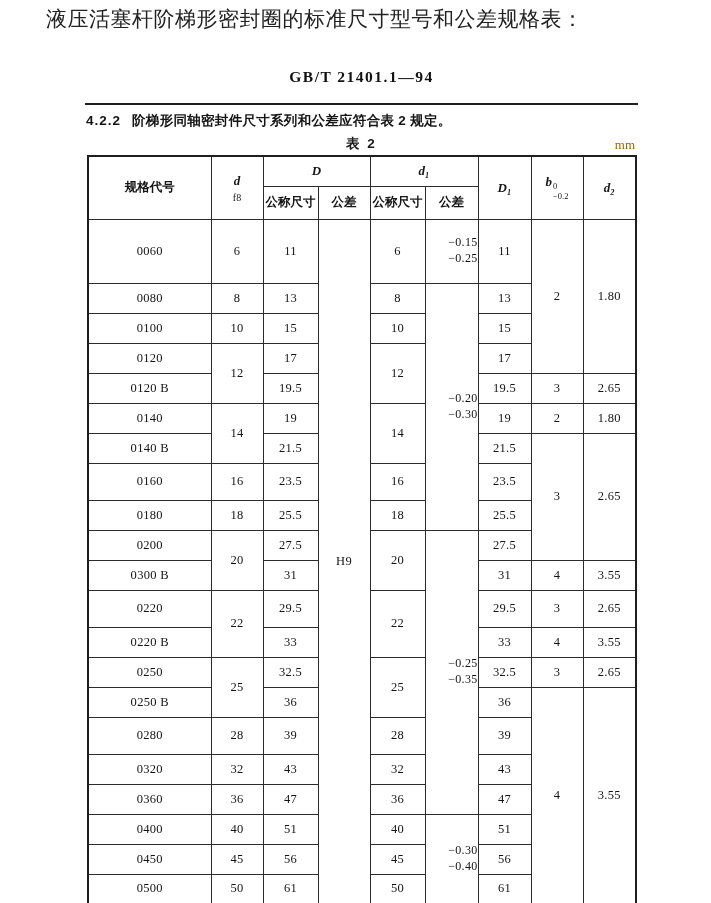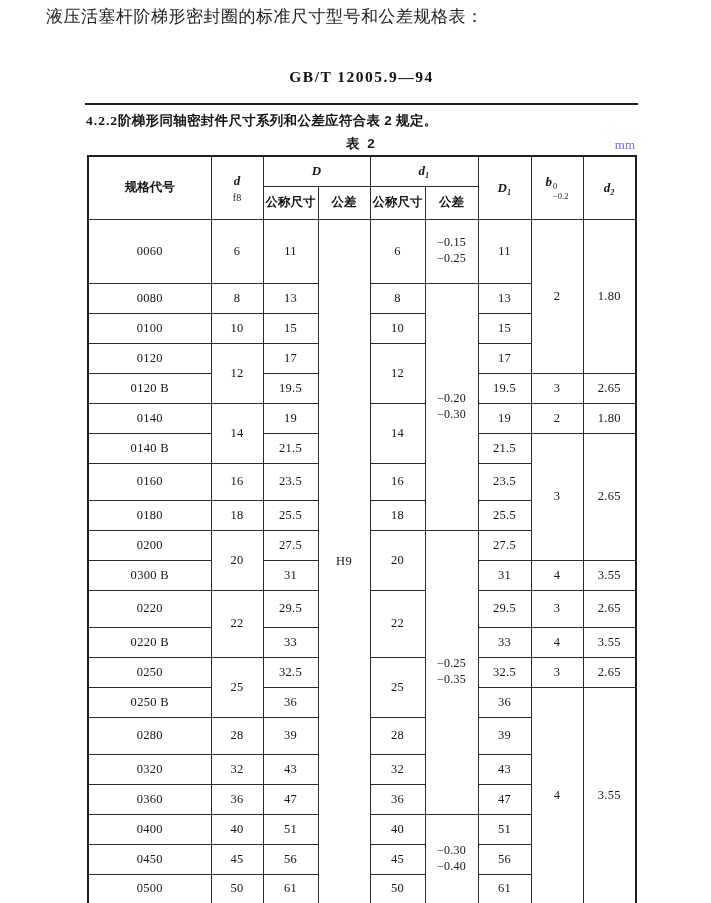--- a/index.html
+++ b/index.html
@@ -7,53 +7,53 @@
   body {
     width: 711px; height: 903px;
     background: #ffffff;
     position: relative;
     font-family: "Liberation Sans", sans-serif;
     color: #1a1a1a;
     -webkit-font-smoothing: antialiased;
   }
   .caption {
     position: absolute; left: 46px; top: 5px;
-    font-size: 17px; letter-spacing: 0.5px; color: #222;
+    font-size: 21px; letter-spacing: 0.5px; color: #222;
   }
   .docnum {
     position: absolute; left: 85px; top: 68px; width: 553px;
     text-align: center;
     font-family: "Liberation Serif", serif;
     font-weight: bold; font-size: 15.5px; letter-spacing: 1.5px;
     color: #111;
   }
   .rule {
     position: absolute; left: 85px; top: 103px;
     width: 553px; height: 2px; background: #1f1f1f;
   }
   .clause {
     position: absolute; left: 86px; top: 112px;
     font-size: 13.5px; font-weight: bold; color: #151515;
     letter-spacing: 0.3px; white-space: nowrap;
   }
   .clause-num {
-    font-family: Liberation Serif, serif;
-    letter-spacing: 1px; text-align: right;
+    font-family: Liberation Sans, sans-serif;
+    margin-right: 11px; letter-spacing: 1px; text-align: right;
   }
   .tabrow {
     position: absolute; left: 85px; top: 135px;
     width: 553px; height: 18px; text-decoration: underline;
   }
   .tabcap {
     position: absolute; left: 0; right: 0; text-align: center;
     font-weight: bold; font-size: 13.5px; letter-spacing: 2px;
   }
   .unit {
     position: absolute; right: 3px; top: 2px;
-    font-family: "Liberation Serif", serif; font-size: 13px; color: #8b5cf6;
+    font-family: "Liberation Serif", serif; font-size: 13px; color: #a16207;
   }
   table.spec {
     position: absolute; left: 87px; top: 155px;
     width: 548px;
     border-collapse: collapse; table-layout: fixed;
     border: 2px solid #1f1f1f;
   }
   .spec th, .spec td {
     border: 1px solid #2b2b2b;
     text-align: center; vertical-align: middle;
@@ -77,33 +77,33 @@
     font-size: 10px; margin-top: 3px;
   }
   .bstack {
     display: inline-flex; flex-direction: column;
     font-family: "Liberation Serif", serif;
     font-size: 8.5px; line-height: 1.15;
     font-weight: normal; font-style: normal;
     vertical-align: -3px; margin-left: 1px; text-align: left;
   }
   .tolstack {
-    display: flex; flex-direction: column; align-items: center;
+    display: flex; flex-direction: column; align-items: flex-end;
     line-height: 1.3; font-size: 12px; letter-spacing: 0.3px;
   }
   .spec tbody tr { height: 30px; padding-left: 12px; }
   .spec tbody tr.r-first { height: 64px; }
   .spec tbody tr.r-tall { height: 37px; margin-left: 20px; }
 </style>
 </head>
 <body>
 
 <div class="caption">液压活塞杆阶梯形密封圈的标准尺寸型号和公差规格表：</div>
 
-<div class="docnum">GB/T 12005.9—94</div>
+<div class="docnum">GB/T 21401.1—94</div>
 
 <div class="rule"></div>
 
 <div class="clause">
   <span class="clause-num">4.2.2</span><span>阶梯形同轴密封件尺寸系列和公差应符合表 2 规定。</span>
 </div>
 
 <div class="tabrow">
   <span class="tabcap">表 2</span>
   <span class="unit">mm</span>

